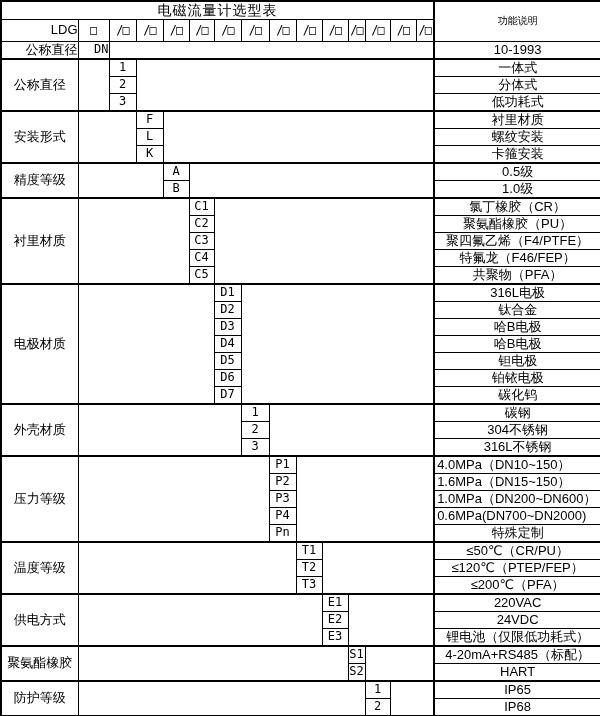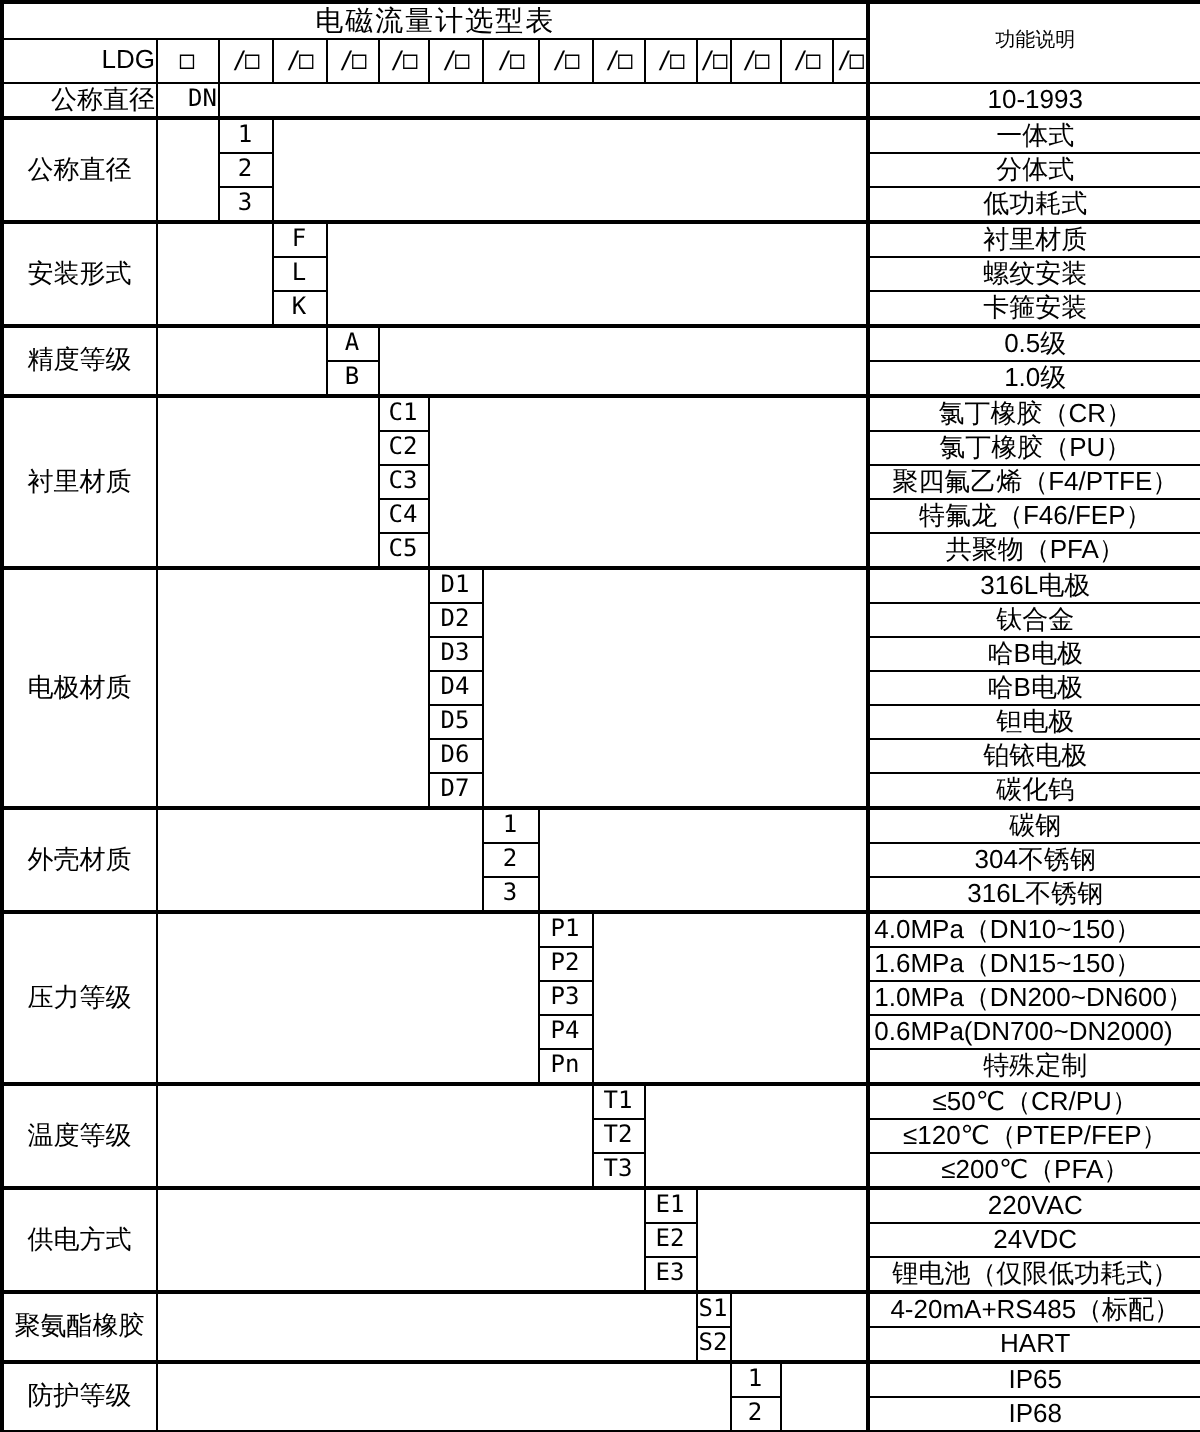--- a/index.html
+++ b/index.html
@@ -113,21 +113,21 @@
         </tr>
         <tr style="height: 16px;">
           <td class="cat bt" rowspan="5">衬里材质</td>
           <td class="bt" colspan="4" rowspan="5"></td>
           <td class="code bt">C1</td>
           <td class="bt" colspan="9" rowspan="5"></td>
           <td class="desc bt">氯丁橡胶（CR）</td>
         </tr>
         <tr style="height: 16px;">
           <td class="code">C2</td>
-          <td class="desc">氯丁橡胶（PU）</td>
+          <td class="desc">聚氨酯橡胶（PU）</td>
         </tr>
         <tr style="height: 16px;">
           <td class="code">C3</td>
           <td class="desc">聚四氟乙烯（F4/PTFE）</td>
         </tr>
         <tr style="height: 16px;">
           <td class="code">C4</td>
           <td class="desc">特氟龙（F46/FEP）</td>
         </tr>
         <tr style="height: 16px;">

